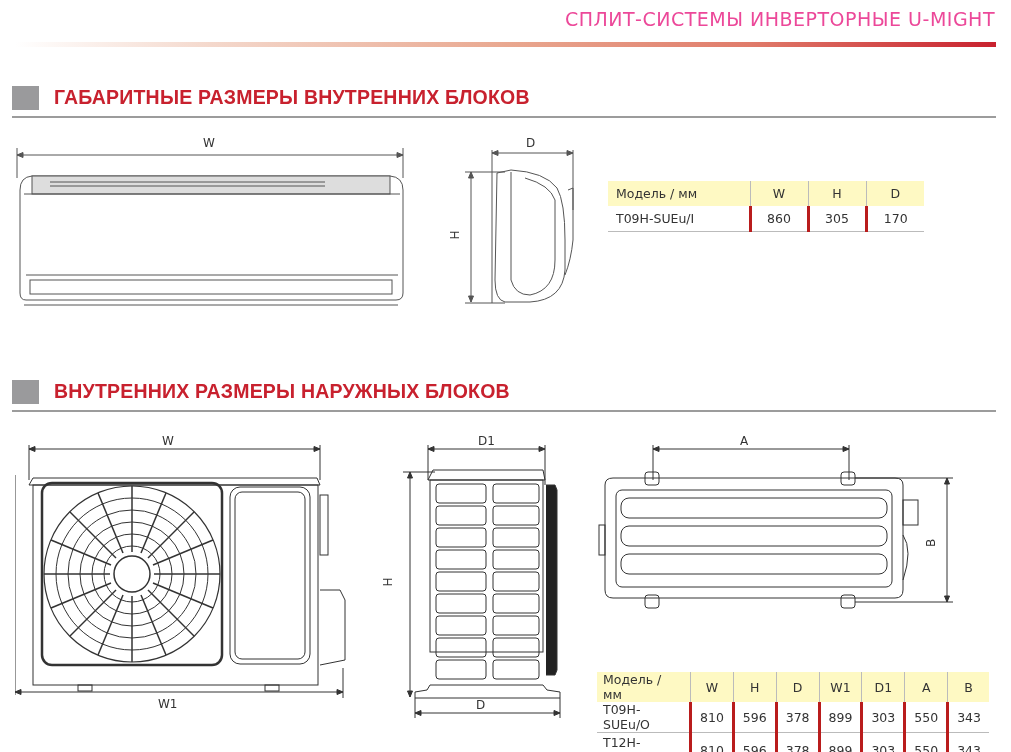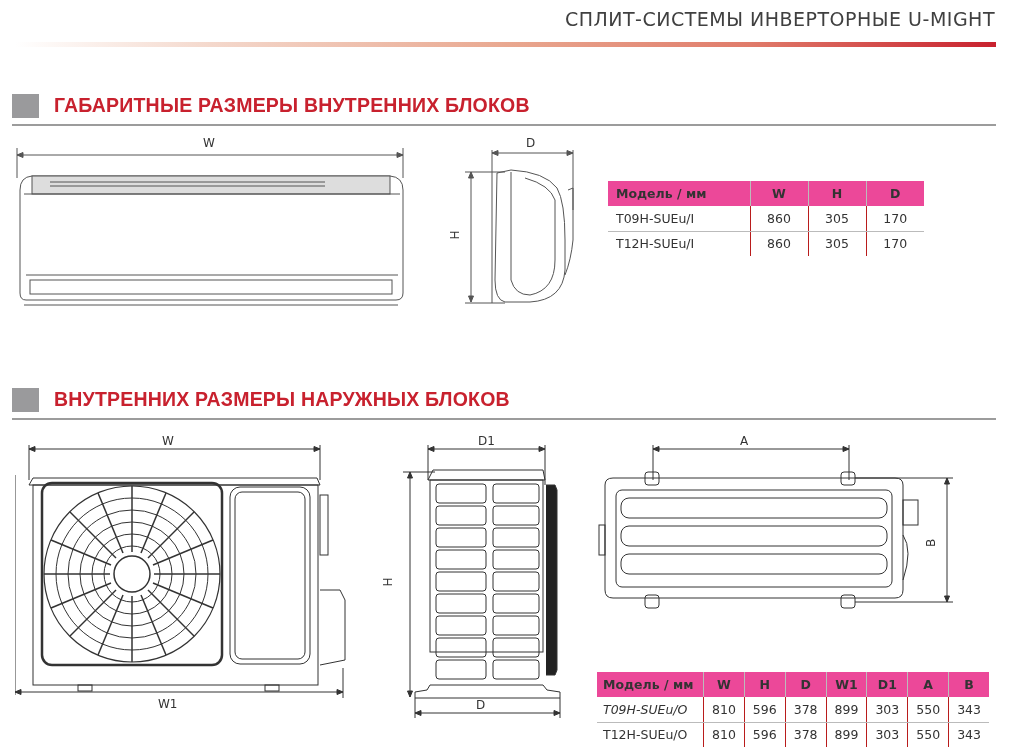--- a/index.html
+++ b/index.html
@@ -2,42 +2,42 @@
 <html><head>
 <meta charset="utf-8">
 <style>
   * { box-sizing: border-box; margin: 0; padding: 0; }
   html, body { width: 1011px; height: 752px; background: #ffffff; overflow: hidden; }
   body { position: relative; font-family: "DejaVu Sans", "Liberation Sans", sans-serif; color: #333; }
 
   .page-title {
     position: absolute; right: 16px; top: 8px;
     font-family: "DejaVu Sans", sans-serif; font-size: 19px; letter-spacing: 0.5px;
-    color: #404040; font-weight: normal;
+    color: #ec4899; font-weight: normal;
   }
   .title-bar {
     position: absolute; left: 15px; top: 42px; width: 981px; height: 5px;
     background: linear-gradient(to right, #ffffff 0%, #f4d8cc 20%, #e9a890 50%, #e07b6a 75%, #c8212e 100%);
   }
 
-  .section-head { position: absolute; left: 12px; height: 40px; width: 984px; margin-top: 8px; }
+  .section-head { position: absolute; left: 12px; height: 40px; width: 984px; }
   .section-head .marker { position: absolute; left: 0; top: 8px; width: 27px; height: 24px; background: #9a9a9c; }
   .section-head .label {
     position: absolute; left: 42px; top: 8px;
     font-family: "Liberation Sans", sans-serif; font-weight: bold; font-size: 19.5px; color: #c8212e;
     letter-spacing: 0.2px;
   }
   .section-head .rule { position: absolute; left: 0; right: 0; top: 38px; height: 2px; background: #9c9c9c; }
 
   .drawing { position: absolute; }
   .dim-label { position: absolute; font-family: "DejaVu Sans", sans-serif; font-size: 11px; color: #333; }
 
   table.spec { position: absolute; border-collapse: collapse; font-family: "DejaVu Sans", sans-serif; font-size: 12.5px; color: #333; }
-  table.spec th { background: #ec4899; font-weight: bold; height: 25px; padding: 0 8px; text-align: center; border-left: 1px solid #bbb; margin-top: 48px; }
-  table.spec td { height: 25px; padding: 0 8px; text-align: center; border-left: 1px solid #b91c1c; }
+  table.spec th { background: #fef9c3; font-weight: normal; height: 25px; padding: 0 8px; text-align: center; border-left: 1px solid #bbb; margin-top: 48px; }
+  table.spec td { height: 25px; padding: 0 8px; text-align: center; border-left: 3px solid #b91c1c; }
   table.spec th:first-child, table.spec td:first-child { text-align: left; border-left: none; }
   table.spec tr.row-1 td { border-bottom: 1px solid #bbb; }
 </style>
 </head>
 <body>
 
 <div class="page-title">СПЛИТ-СИСТЕМЫ ИНВЕРТОРНЫЕ U-MIGHT</div>
 <div class="title-bar"></div>
 
 <div class="section-head" style="top:78px;">
@@ -90,26 +90,20 @@
     <tr>
       <th style="width:142px;">Модель / мм</th>
       <th style="width:58px;">W</th>
       <th style="width:58px;">H</th>
       <th style="width:58px;">D</th>
     </tr>
   </thead>
   <tbody>
     <tr class="row-1">
       <td>T09H-SUEu/I</td>
-      <td>860</td>
-      <td>305</td>
-      <td>170</td>
-    </tr>
-    <tr>
-      <td>T12H-SUEu/I</td>
       <td>860</td>
       <td>305</td>
       <td>170</td>
     </tr>
   </tbody>
 </table>
 
 <div class="section-head" style="top:372px;">
   <div class="marker"></div>
   <div class="label">ВНУТРЕННИХ РАЗМЕРЫ НАРУЖНЫХ БЛОКОВ</div>
@@ -250,21 +244,21 @@
       <th>H</th>
       <th>D</th>
       <th>W1</th>
       <th>D1</th>
       <th>A</th>
       <th>B</th>
     </tr>
   </thead>
   <tbody>
     <tr class="row-1">
-      <td style="padding:0 6px;font-style:italic;">T09H-SUEu/O</td>
+      <td style="padding:0 6px;">T09H-SUEu/O</td>
       <td>810</td>
       <td>596</td>
       <td>378</td>
       <td>899</td>
       <td>303</td>
       <td>550</td>
       <td>343</td>
     </tr>
     <tr>
       <td style="padding:2px 6px;">T12H-SUEu/O</td>

